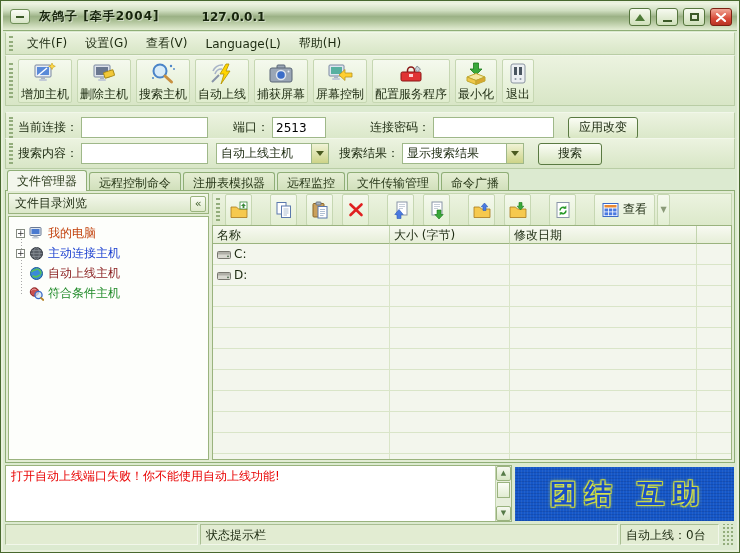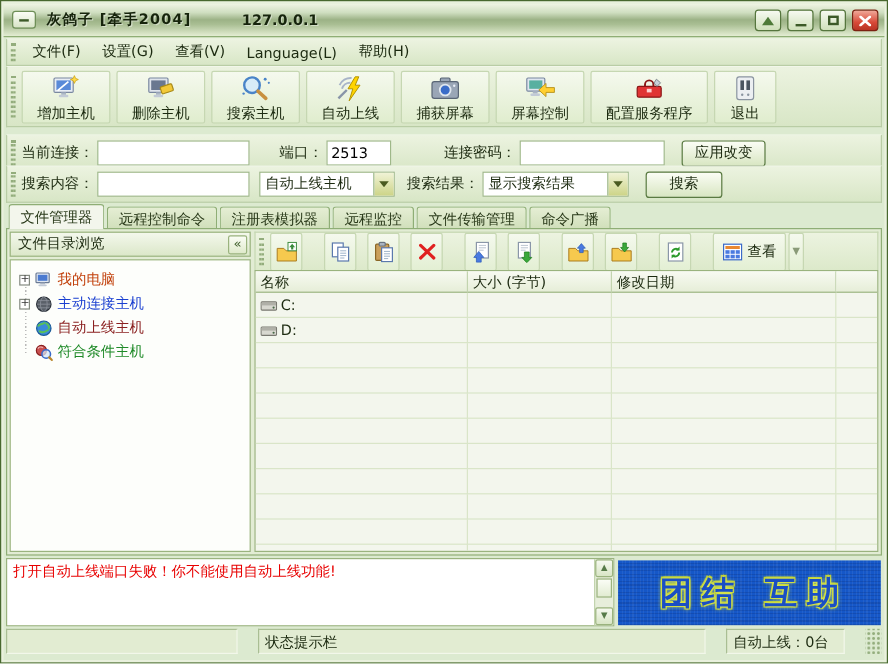--- a/index.html
+++ b/index.html
@@ -28,21 +28,21 @@
   
   .band { position:absolute; left:4px; right:4px; background:linear-gradient(#ecf3e0,#d8e6c6);
     border:1px solid #b9cda5; border-top-color:#f2f7ea; display:flex; align-items:center; }
   .grip { align-self:center; height:72%; width:4px; border-left:2px dotted #93ad7c; border-right:2px dotted #93ad7c; margin:0 5px 0 3px; }
 
   .menubar { top:31px; height:23px; }
   .menu-item { padding:3px 9px; cursor:default; }
 
   .toolbar { top:54px; height:51px; }
   .tbtn { display:flex; flex-direction:column; align-items:center; justify-content:center; gap:1px;
-    height:44px; padding:1px 12px; margin-right:5px; border:1px solid #c6d7b2; border-radius:2px;
+    height:44px; padding:1px 2px; margin-right:5px; border:1px solid #c6d7b2; border-radius:2px;
     background:linear-gradient(#f5f9ee,#e0edce); cursor:default; }
   .tbtn svg { display:block; }
   .tbtn .lbl { line-height:13px; white-space:nowrap; }
 
   .rowband { height:31px; }
   .row1 { top:111px; } .row2 { top:137px; }
   .flabel { margin-right:3px; white-space:nowrap; }
   input.box { height:21px; border:1px solid #9fb889; background:#fff; padding:0 3px; font:12px "DejaVu Sans",sans-serif; }
   .combo { display:flex; align-items:stretch; height:21px; border:1px solid #9fb889; background:#fff; cursor:default; }
   .combo-text { flex:1; padding:1px 4px; white-space:nowrap; overflow:hidden; }
@@ -99,21 +99,21 @@
   .sbtn.up { top:0; } .sbtn.dn { bottom:0; }
   .sthumb { position:absolute; left:1px; top:16px; width:13px; height:16px; border:1px solid #9ab37e; background:linear-gradient(#fbfdf6,#e2ecd2); }
   .banner { position:absolute; left:514px; top:466px; right:5px; height:54px;
     background-image:repeating-linear-gradient(0deg, rgba(0,0,30,.12) 0 1px, transparent 1px 3px),
                      repeating-linear-gradient(90deg, rgba(255,255,255,.06) 0 1px, transparent 1px 3px);
     display:flex; align-items:center; justify-content:center; }
   .banner-text { font-size:27px; font-weight:bold; letter-spacing:8px; color:#1a4fc4; padding-left:8px;
     text-shadow:0 0 2px #eef668, 0 0 4px #d4e24a, 1px 1px 0 #b8cc30, -1px -1px 0 #b8cc30, 1px -1px 0 #b8cc30, -1px 1px 0 #b8cc30; }
 
   
-  .statusbar { position:absolute; left:4px; top:523px; right:4px; height:21px; display:flex; gap:17px; }
+  .statusbar { position:absolute; left:4px; top:523px; right:4px; height:21px; display:flex; gap:2px; }
   .scell { border:1px solid; border-color:#a9be93 #f2f7ea #f2f7ea #a9be93; background:#e2ecd2; padding:2px 5px; white-space:nowrap; overflow:hidden; }
   .s1 { width:193px; } .s2 { flex:1; } .s3 { width:99px; }
   .sgrip { width:14px; background-image:radial-gradient(#93ad7c 1px, transparent 1.3px); background-size:4px 4px; background-position:1px 6px; }
 </style>
 </head>
 <body>
 
 <div class="window">
 
   <div class="titlebar">
@@ -220,20 +220,29 @@
     <div class="tbtn">
       <svg width="26" height="26" viewBox="0 0 26 26">
         <path d="M9.5 12V9.5a3.5 3.5 0 017 0V12" fill="none" stroke="#8a1616" stroke-width="1.6"></path>
         <rect x="3" y="11" width="20" height="9" rx="1.5" fill="#e03434" stroke="#8a1616"></rect>
         <rect x="11" y="13" width="4" height="3" fill="#ffd0d0"></rect>
         <path d="M19 5l3.5 3-3 3-2.5-2.8z" fill="#c8d0d8" stroke="#707880" stroke-width="0.7"></path>
       </svg>
       <span class="lbl">配置服务程序</span>
     </div>
 
+    <div class="tbtn">
+      <svg width="26" height="26" viewBox="0 0 26 26">
+        <path d="M10.5 2h5v6h3.5L13 14 7 8h3.5z" fill="#3aa83a" stroke="#1a7a1a" stroke-width="0.8"></path>
+        <path d="M4 16l9-3.5 9 3.5-9 3.5z" fill="#f4e8a0" stroke="#c0a830"></path>
+        <path d="M4 16v4l9 3.5v-4z" fill="#f0c84a" stroke="#c0a830"></path>
+        <path d="M22 16v4l-9 3.5v-4z" fill="#d8a830" stroke="#c0a830"></path>
+      </svg>
+      <span class="lbl">最小化</span>
+    </div>
 
     <div class="tbtn">
       <svg width="26" height="26" viewBox="0 0 26 26">
         <rect x="6" y="3" width="14" height="19" rx="2" fill="#eceff2" stroke="#8a94a0"></rect>
         <rect x="9" y="6" width="3" height="8" fill="#4a5560"></rect>
           <rect x="14" y="6" width="3" height="8" fill="#4a5560"></rect>
         <circle cx="10.5" cy="18" r="1" fill="#8a94a0"></circle>
           <circle cx="15.5" cy="18" r="1" fill="#8a94a0"></circle>
       </svg>
       <span class="lbl">退出</span>

